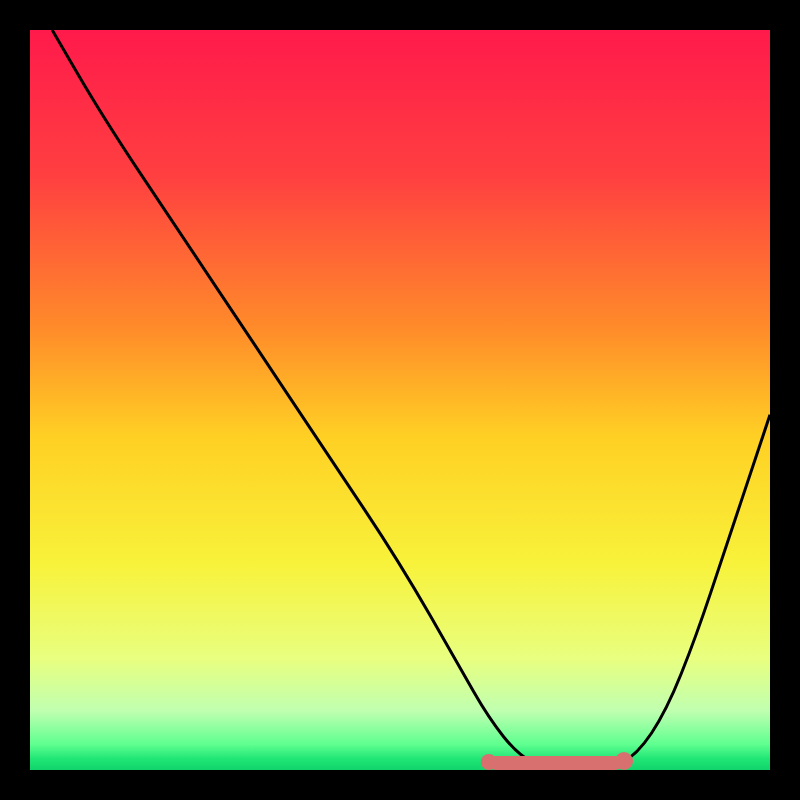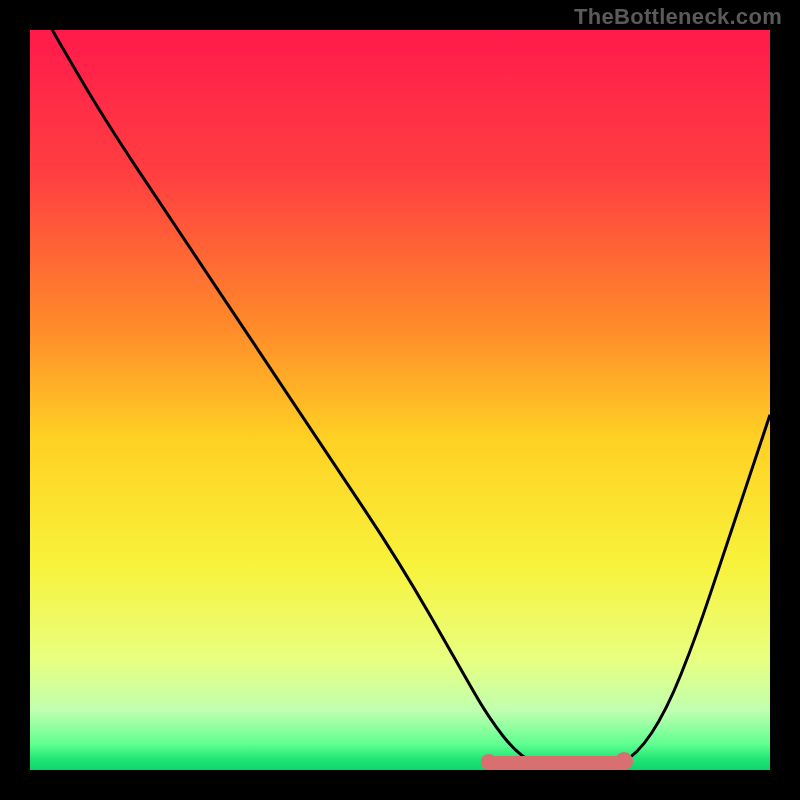--- a/index.html
+++ b/index.html
@@ -29,21 +29,20 @@
   svg.chart {
     position: absolute;
     left: 0;
     top: 0;
   }
 </style>
 </head>
 <body>
 <div class="container">
 
-  <div class="watermark">TheBottleneck.com</div>
 
   <svg class="chart" width="800" height="800" viewBox="0 0 800 800">
     <defs>
       <linearGradient id="bg-grad" x1="0" y1="0" x2="0" y2="1">
           <stop offset="0%" stop-color="#ff1a4b"></stop>
           <stop offset="20%" stop-color="#ff4040"></stop>
           <stop offset="40%" stop-color="#ff8a2a"></stop>
           <stop offset="55.00000000000001%" stop-color="#ffd024"></stop>
           <stop offset="72%" stop-color="#f8f23a"></stop>
           <stop offset="85%" stop-color="#e8ff80"></stop>

